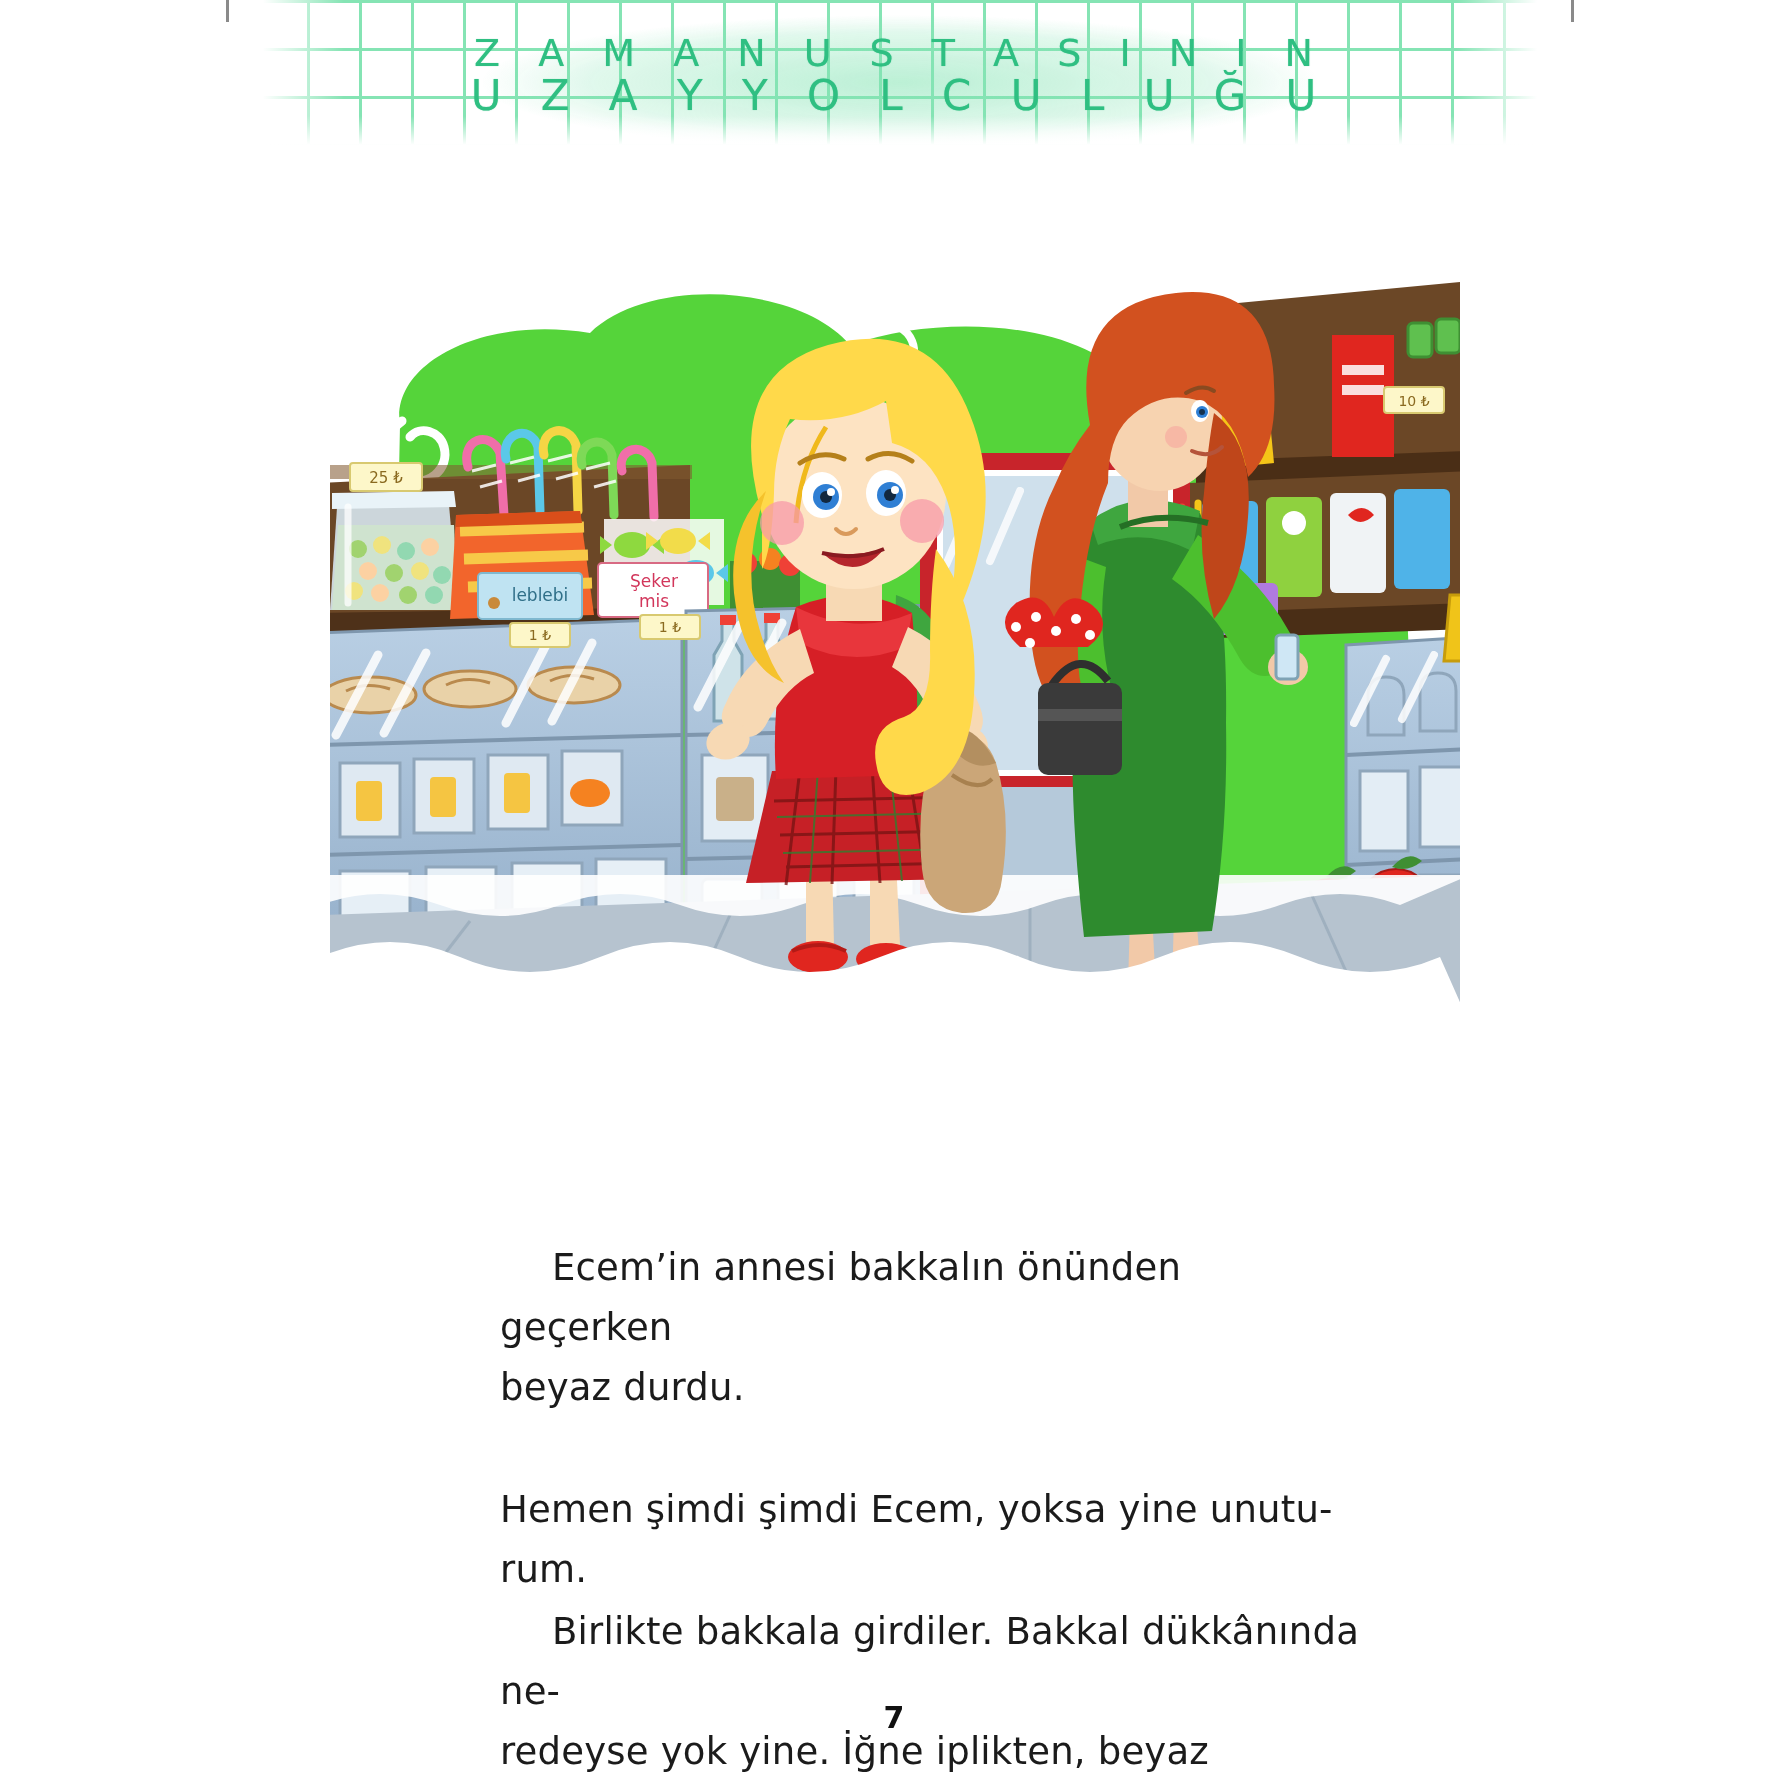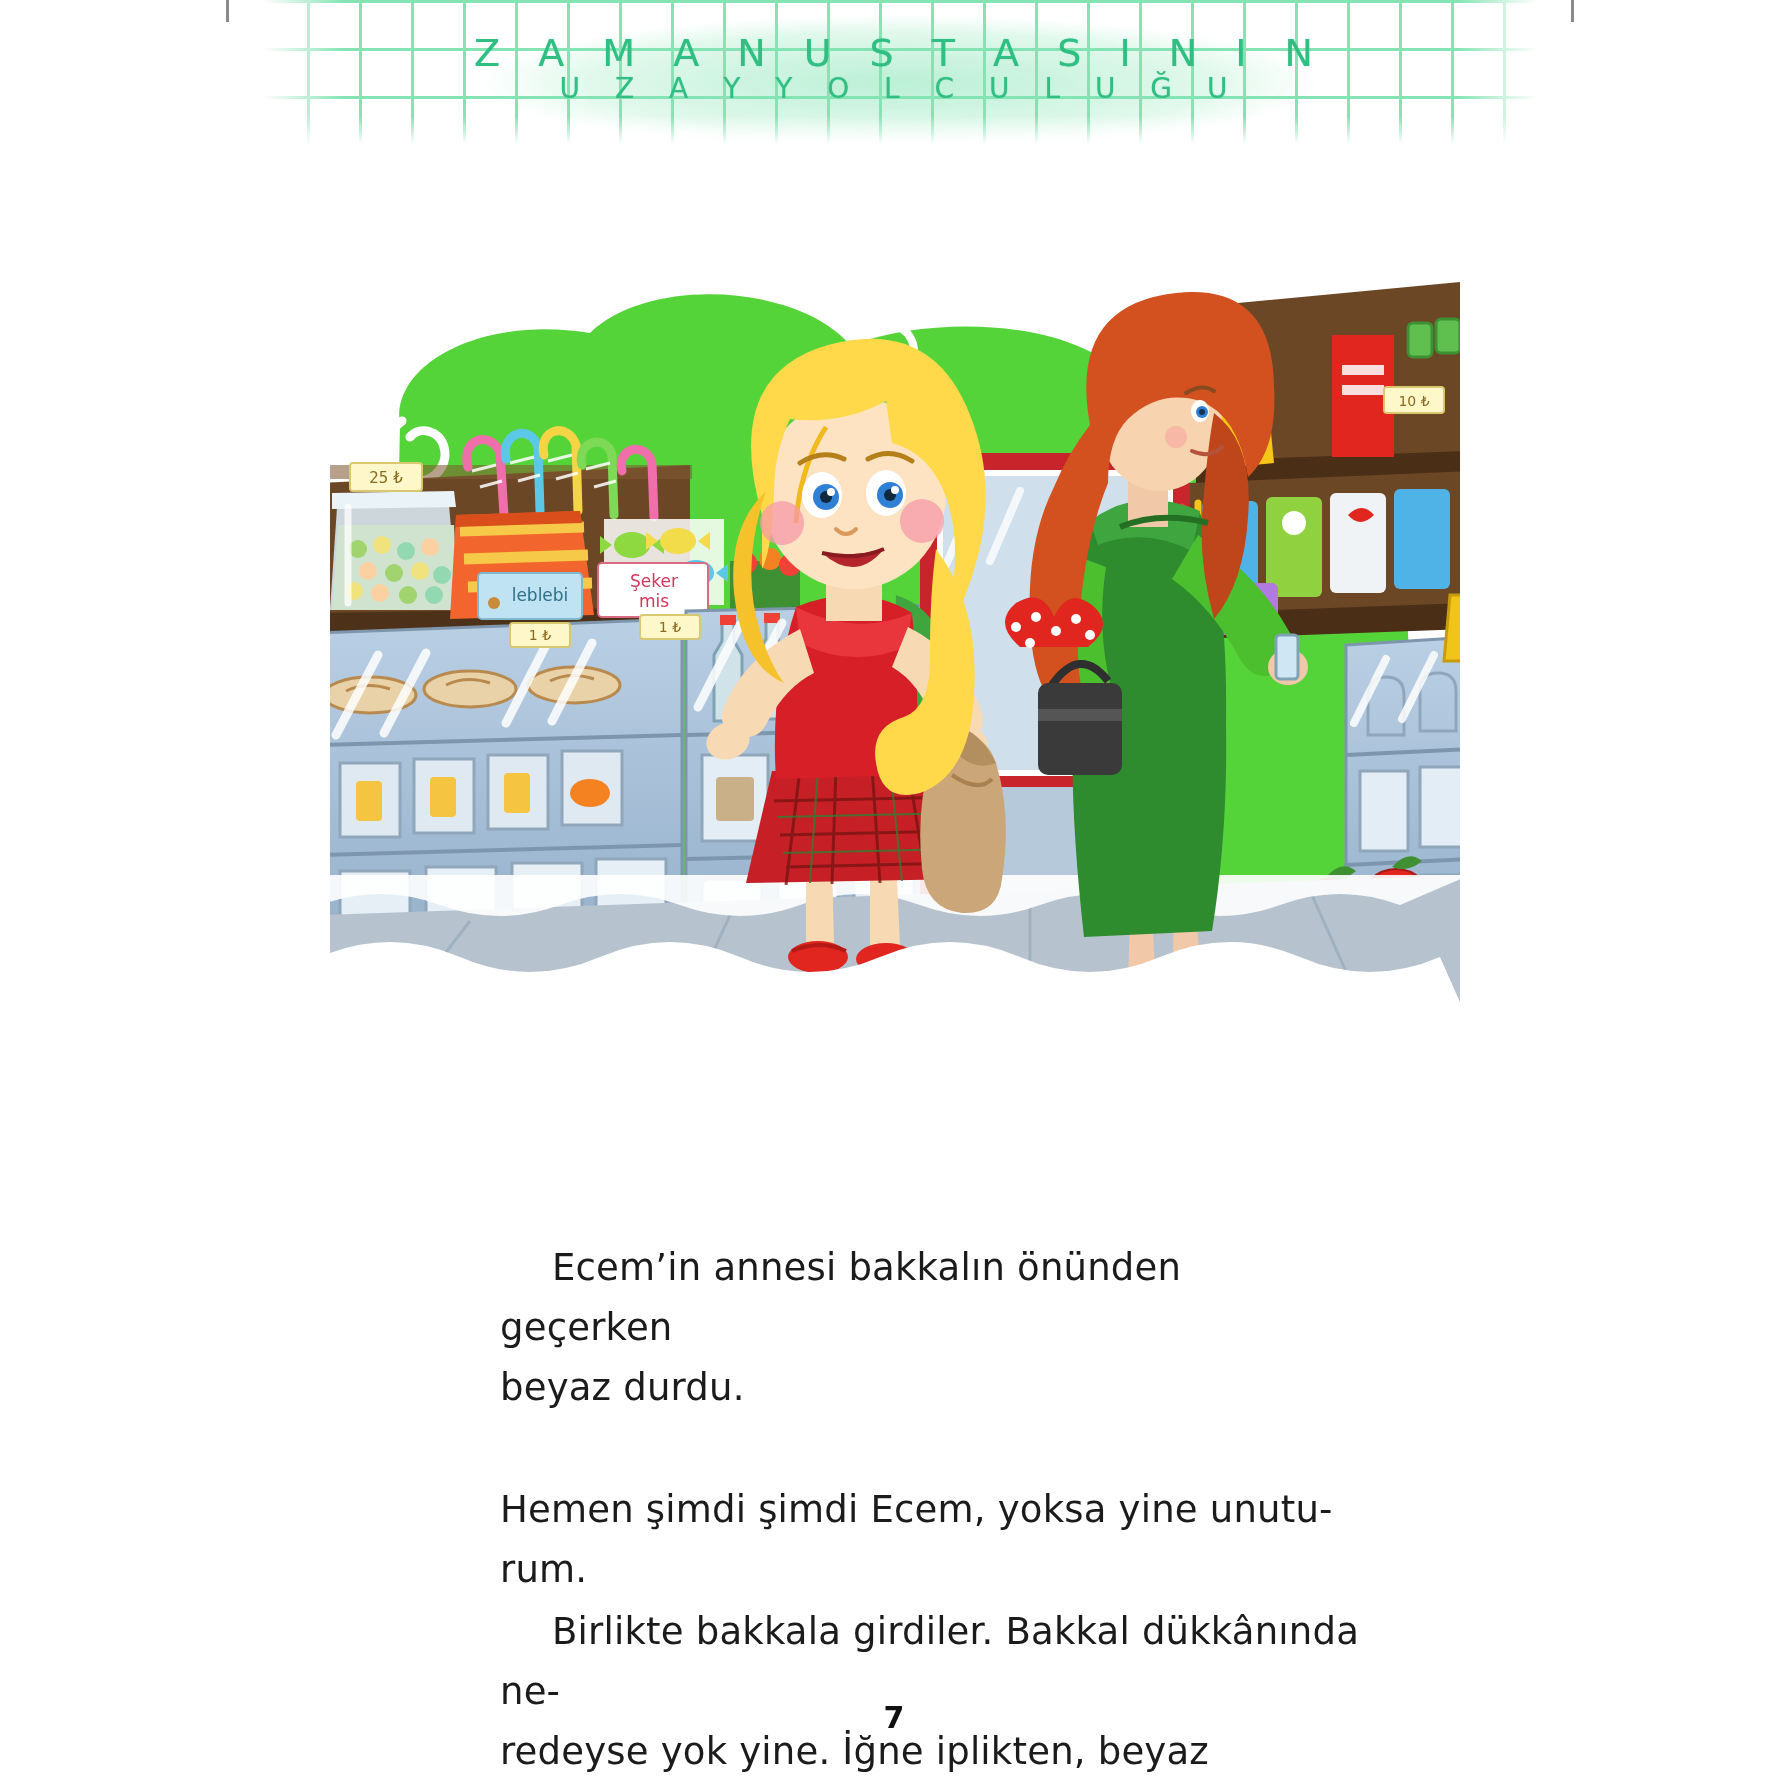--- a/index.html
+++ b/index.html
@@ -89,21 +89,21 @@
     color: #2fbf82;
     font-weight: 400;
     letter-spacing: 13px;
     line-height: 1.05;
     text-shadow: 0 0 1px rgba(47,191,130,0.6);
   }
   .title-line.one {
     font-size: 38px;
   }
   .title-line.two {
-    font-size: 28px;
+    font-size: 42px;
   }
 
   
   .illustration {
     position: absolute;
     left: 330px;
     top: 215px;
     width: 1130px;
     height: 810px;
   }

